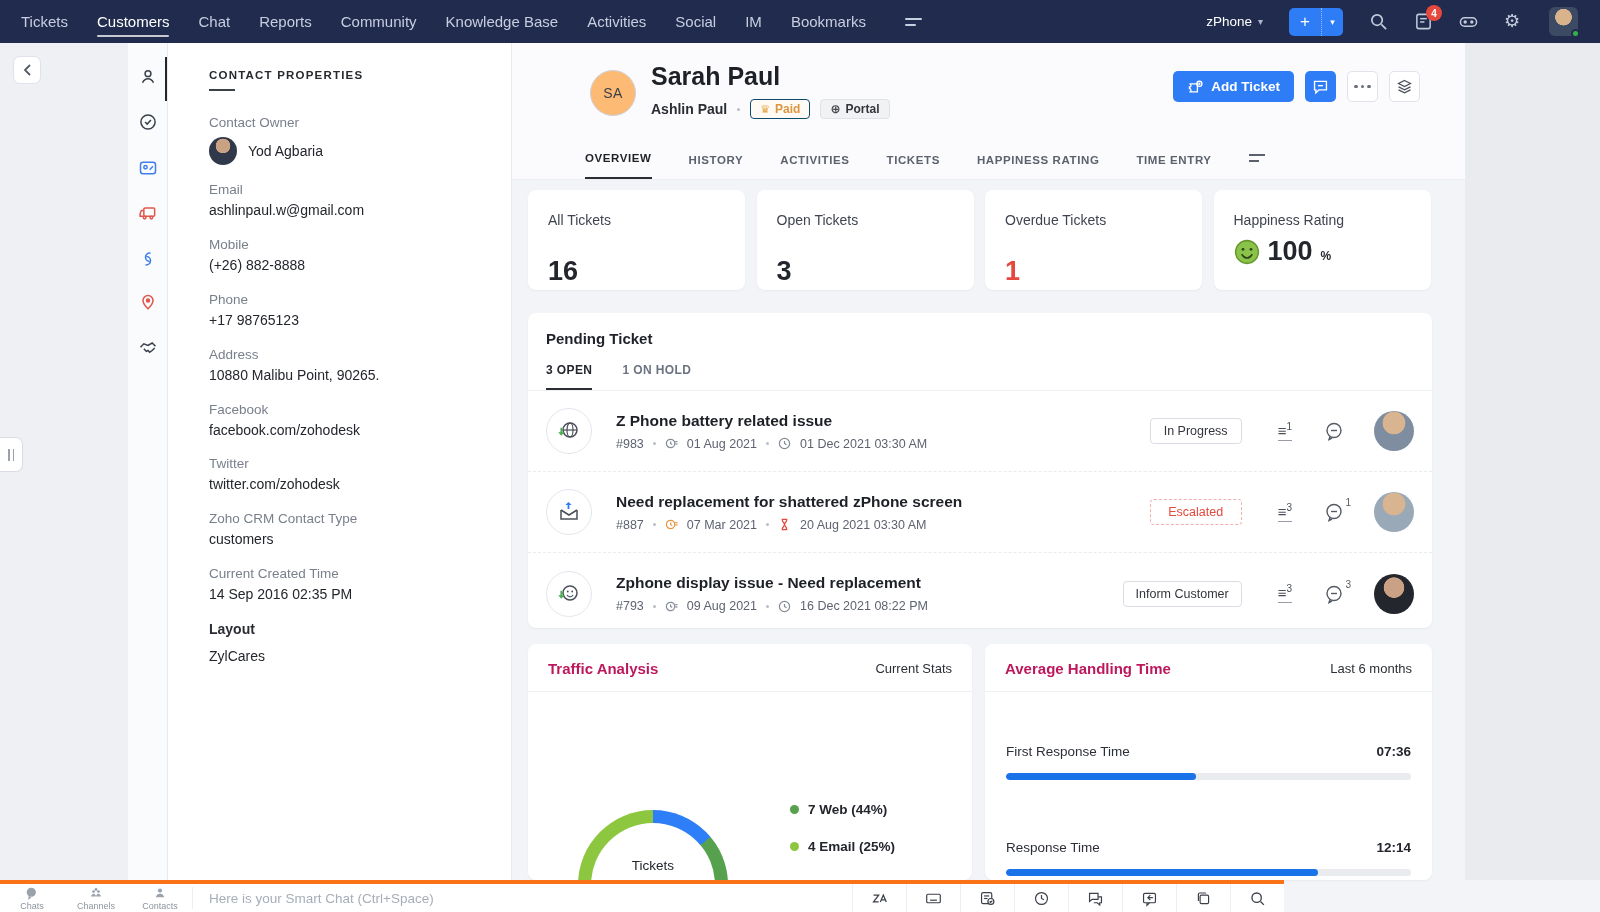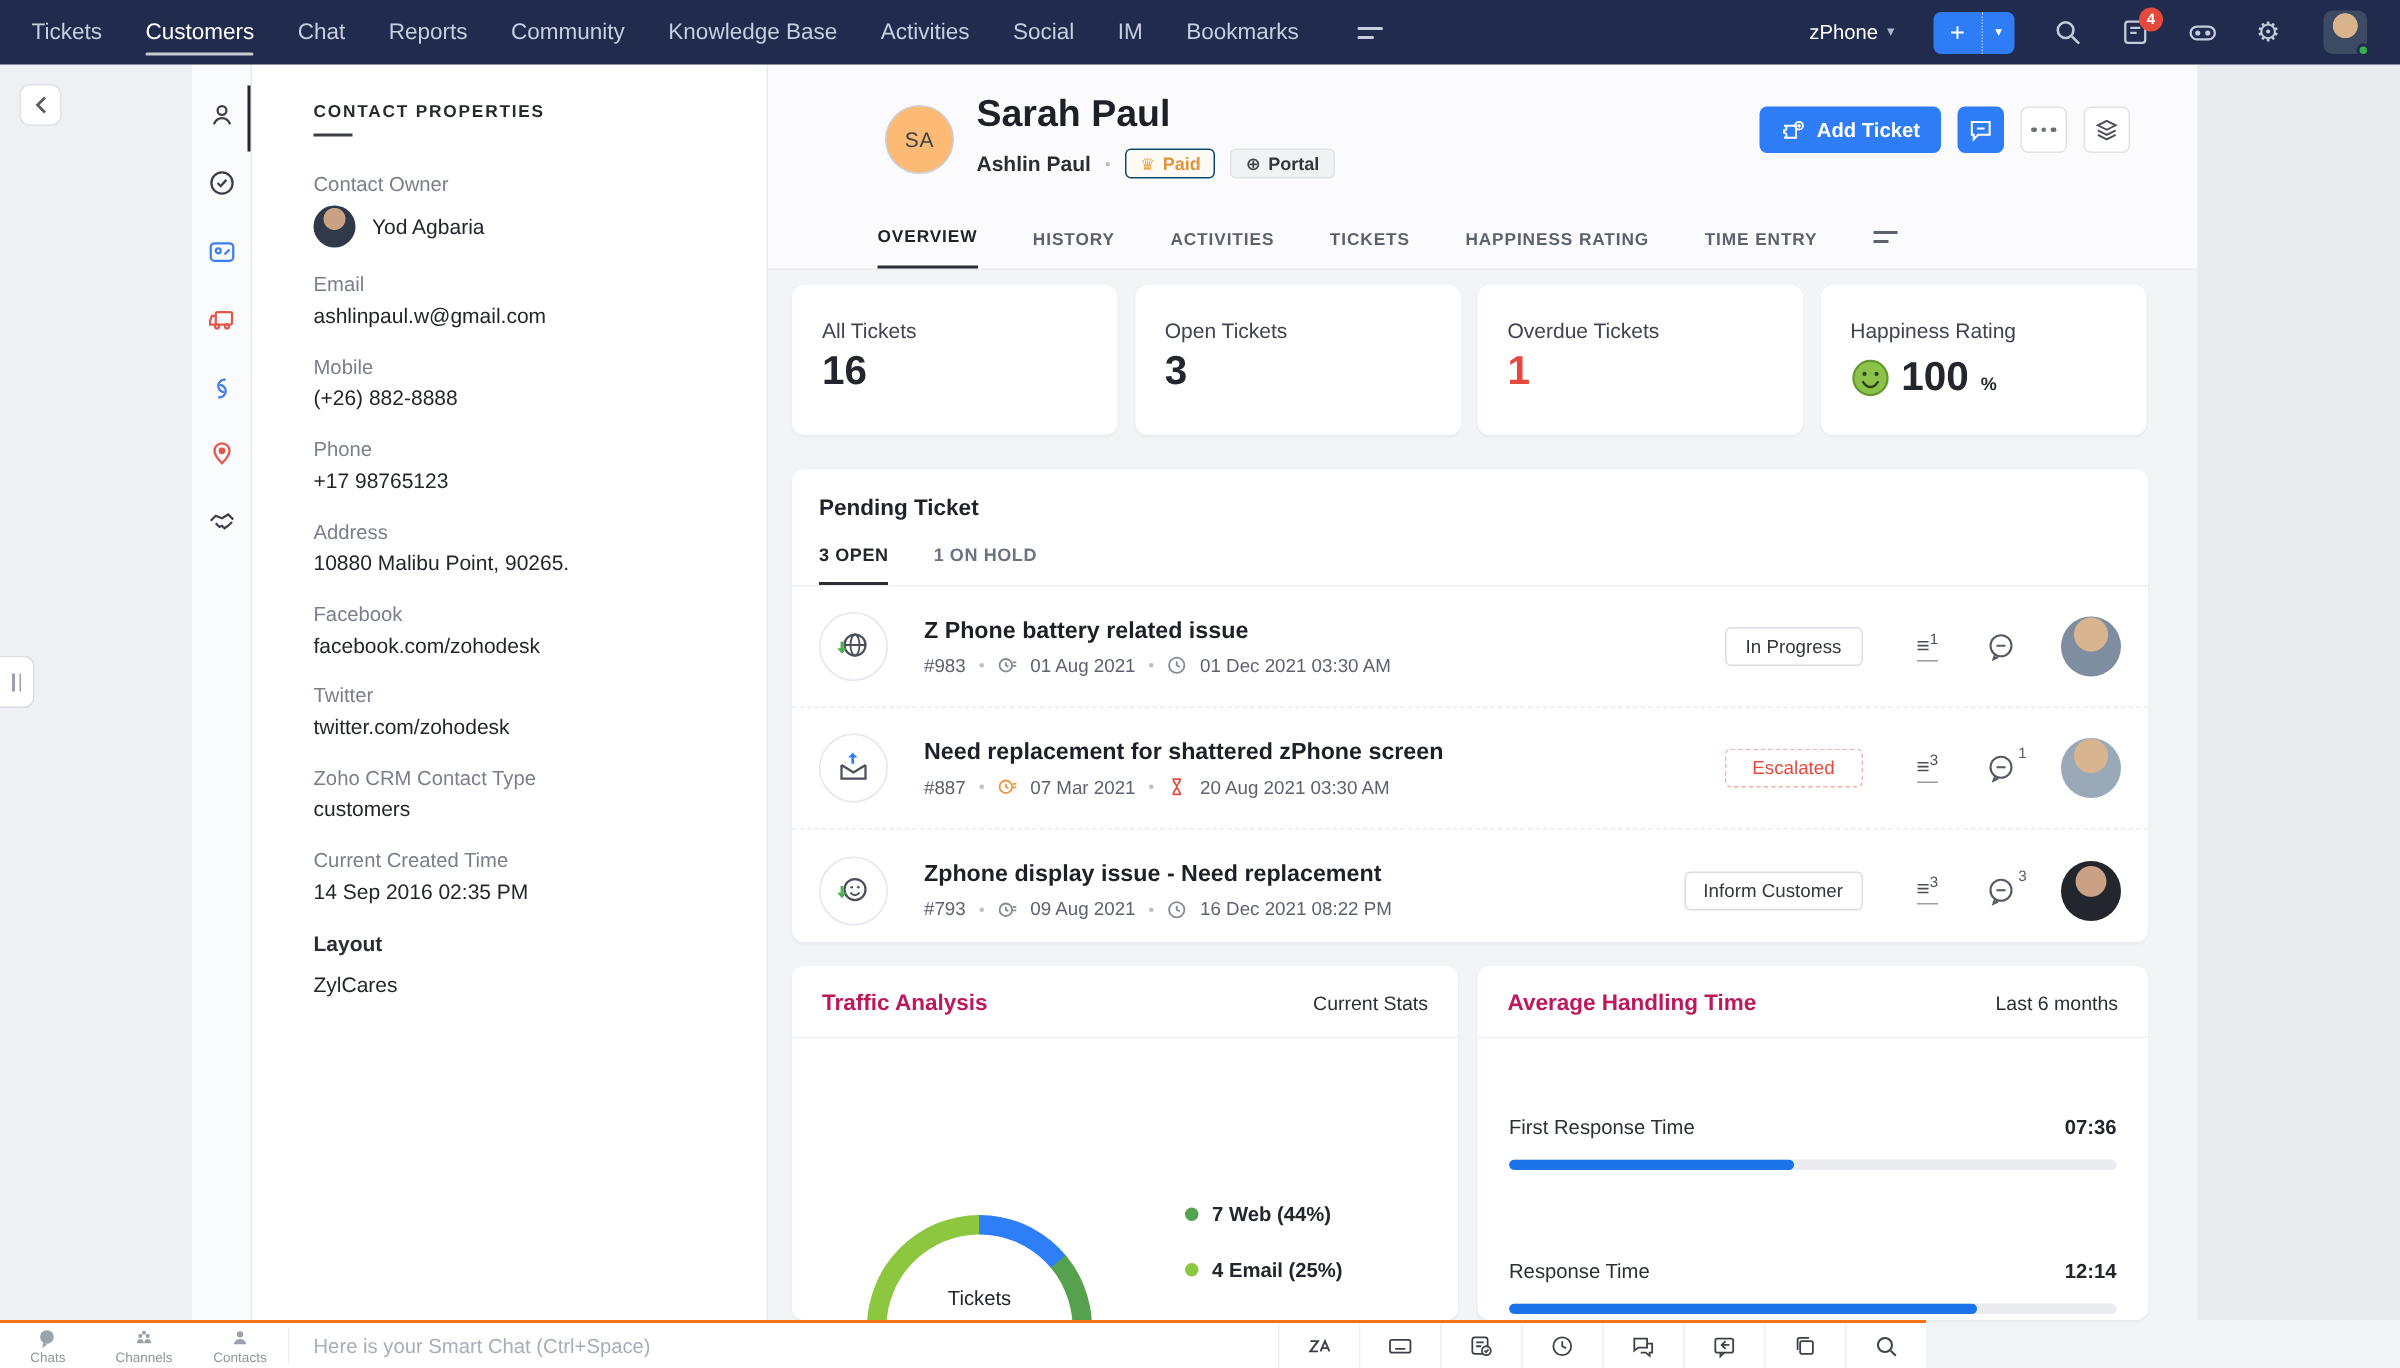--- a/index.html
+++ b/index.html
@@ -82,21 +82,21 @@
   .tab{font-size:11.5px;font-weight:bold;letter-spacing:.6px;color:#5b626e;padding-bottom:13px;cursor:pointer;}
   .tab.active{color:#1e2127;border-bottom:2px solid #2a2d33;}
   .tab-lines{width:18px;height:12px;margin-bottom:13px;display:flex;flex-direction:column;gap:4px;cursor:pointer;}
   .tab-lines i{display:block;height:1.8px;background:#5b626e;}
   .tab-lines i:first-child{width:16px}.tab-lines i:last-child{width:10px}
 
   
   .stats{position:absolute;left:16px;top:147px;display:flex;gap:11.5px;}
   .stat-card{width:217px;height:100px;background:#fff;border-radius:8px;box-shadow:0 1px 2px rgba(25,35,60,.05);padding:22px 20px;}
   .s-label{font-size:14px;color:#3f4450;}
-  .s-value{font-size:27px;font-weight:bold;color:#23262d;margin-top:4px;}
+  .s-value{font-size:27px;font-weight:bold;color:#23262d;margin-top:28px;}
   .s-value.red{color:#e5483d;}
   .s-hap{display:flex;align-items:center;gap:8px;margin-top:8px;}
   .s-hap .s-value{margin-top:0;}
   .s-pct{font-size:12px;font-weight:bold;color:#23262d;align-self:flex-end;margin-bottom:4px;}
   .smiley{width:26px;height:26px;}
 
   
   .pending{position:absolute;left:16px;top:270px;width:904px;height:315px;background:#fff;border-radius:8px;box-shadow:0 1px 2px rgba(25,35,60,.05);}
   .p-title{font-size:15px;font-weight:bold;color:#1f222a;padding:17px 18px 0;}
   .p-tabs{display:flex;gap:30px;padding:16px 18px 0;border-bottom:1px solid #eef0f3;}
@@ -138,21 +138,21 @@
   .lg-item{display:flex;align-items:center;gap:9px;font-size:13.5px;font-weight:bold;color:#23262d;}
   .lg-dot{width:9px;height:9px;border-radius:50%;flex:none;}
   .metric{position:absolute;left:21px;right:21px;}
   .m1{top:100px;} .m2{top:196px;}
   .m-row{display:flex;justify-content:space-between;align-items:center;font-size:13.5px;color:#2b2f36;}
   .m-val{font-weight:bold;color:#23262d;}
   .m-bar{margin-top:14px;height:7px;border-radius:4px;background:#e9ebef;overflow:hidden;}
   .m-fill{height:100%;border-radius:4px;background:#1a73e8;}
 
   
-  .chatbar{position:absolute;left:0;top:880px;width:1284px;height:32px;background:#fff;border-top:2px solid #f97316;display:flex;align-items:stretch;z-index:30;}
+  .chatbar{position:absolute;left:0;top:880px;width:1284px;height:32px;background:#fff;border-top:4px solid #f97316;display:flex;align-items:stretch;z-index:30;}
   .cb-tab{width:64px;display:flex;flex-direction:column;align-items:center;justify-content:center;gap:1px;color:#9aa2ac;cursor:pointer;}
   .cb-tab svg{width:14px;height:14px;}
   .cb-tab span{font-size:9px;color:#8e959e;}
   .cb-div{width:1px;background:#eceef1;margin:3px 0;}
   .cb-input{flex:1;border:none;outline:none;padding:0 16px;font-size:13.5px;color:#3c414b;font-family:inherit;}
   .cb-input::placeholder{color:#a7aeb8;}
   .cb-ico{width:54px;display:flex;align-items:center;justify-content:center;color:#3c4149;cursor:pointer;border-left:1px solid #eceef1;}
   .cb-ico svg{width:17px;height:17px;}
 </style>
 </head>

